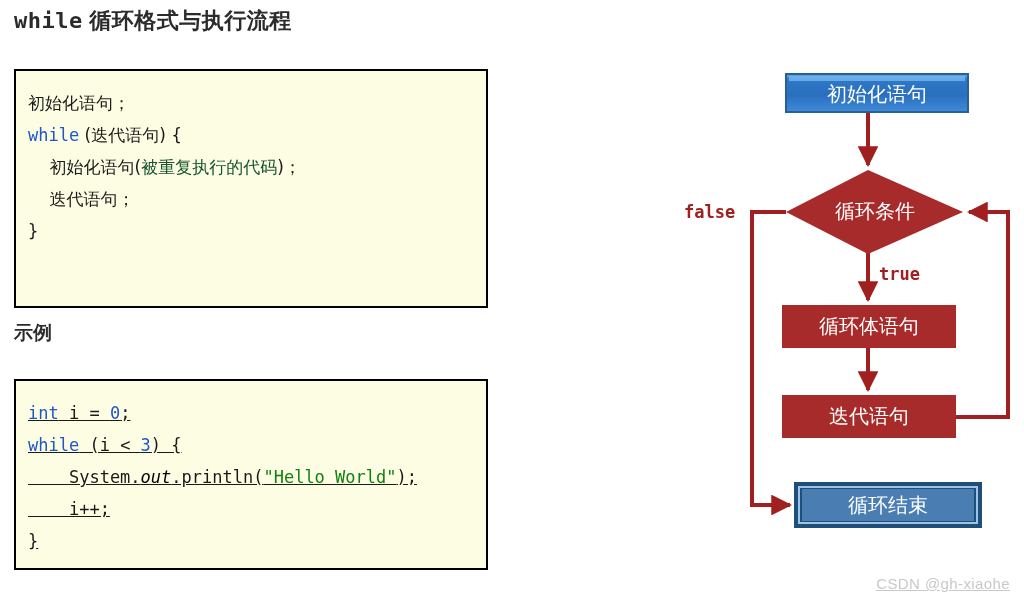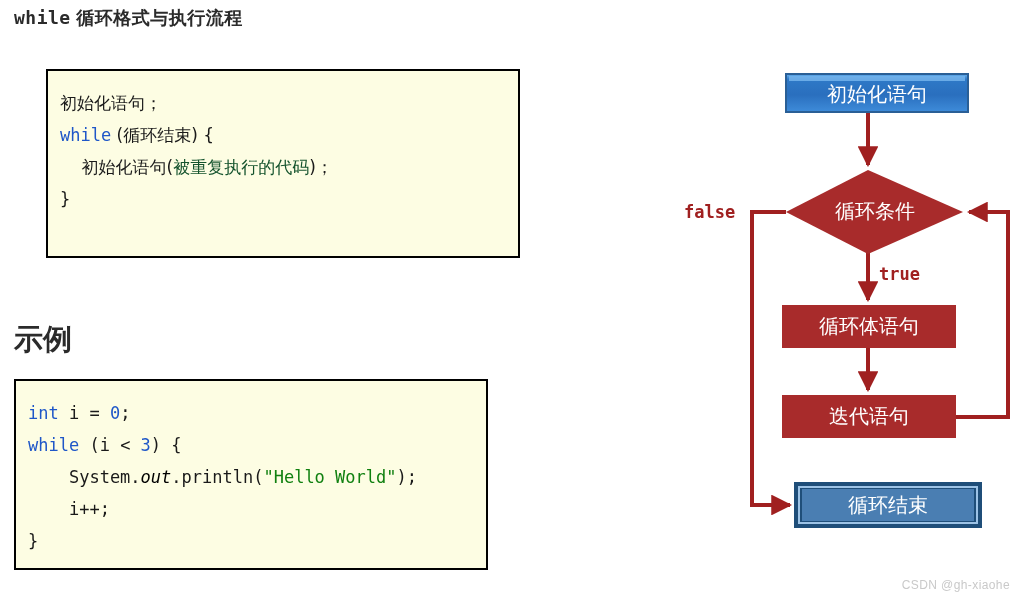--- a/index.html
+++ b/index.html
@@ -13,56 +13,56 @@
     position: relative;
     overflow: hidden;
     font-family: "Liberation Sans", "DejaVu Sans", sans-serif;
   }
 
   
   #page-title {
     position: absolute;
     left: 14px;
     top: 6px;
-    font-size: 18px;
+    font-size: 22px;
     font-weight: bold;
     color: #2b2b2b;
     letter-spacing: 0.5px;
     white-space: pre;
   }
   #page-title .mono {
     font-family: "DejaVu Sans Mono", "Liberation Mono", monospace;
     font-weight: bold;
   }
 
   #example-heading {
     position: absolute;
     left: 14px;
     top: 320px;
-    font-size: 29px;
+    font-size: 19px;
     font-weight: bold;
     color: #2b2b2b;
   }
 
   .code-box {
     position: absolute;
     left: 14px;
     background: #fdfde3;
     border: 2px solid #000000;
     box-sizing: border-box;
     width: 474px;
     padding: 16px 0 14px 12px;
     font-family: "DejaVu Sans Mono", "Liberation Mono", monospace;
     font-size: 17px;
     line-height: 32px;
     color: #1a1a1a;
     white-space: pre;
   }
-  #code-box-syntax { top: 69px; height: 189px; margin-left: 32px; }
-  #code-box-example { top: 379px; height: 191px; }
+  #code-box-syntax { top: 69px; height: 239px; }
+  #code-box-example { top: 379px; height: 191px; text-decoration: underline; }
 
   .kw   { color: #1f57c8; }        
   .num  { color: #1f57c8; }        
   .str  { color: #108010; }        
   .fld  { color: #000000; font-style: italic; }  
   .hl   { color: #14532d; }        
   .cjk  { font-family: "DejaVu Sans", "Liberation Sans", sans-serif; }
 
   
   #flowchart {
@@ -86,31 +86,32 @@
     font-size: 17px;
     font-weight: bold;
     fill: #A02020;
   }
 
   
   #watermark {
     position: absolute;
     right: 14px;
     bottom: 6px;
-    font-size: 12px;
+    font-size: 15px;
     color: #c9c9c9;
     letter-spacing: 0.4px;
+    text-decoration: underline;
   }
 </style>
 </head>
 <body>
 
 <div id="page-title"><span class="mono">while</span><span> 循环格式与执行流程</span></div>
 
-<div class="code-box" id="code-box-syntax"><div><span class="cjk">初始化语句；</span></div><div><span class="kw">while</span><span class="cjk"> (循环结束) {</span></div><div><span class="cjk">    初始化语句(</span><span class="hl">被重复执行的代码</span><span class="cjk">)；</span></div><div><span>}</span></div></div>
+<div class="code-box" id="code-box-syntax"><div><span class="cjk">初始化语句；</span></div><div><span class="kw">while</span><span class="cjk"> (迭代语句) {</span></div><div><span class="cjk">    初始化语句(</span><span class="hl">被重复执行的代码</span><span class="cjk">)；</span></div><div><span class="cjk">    迭代语句；</span></div><div><span>}</span></div></div>
 
 <div id="example-heading">示例</div>
 
 <div class="code-box" id="code-box-example"><div><span class="kw">int</span><span> i = </span><span class="num">0</span><span>;</span></div><div><span class="kw">while</span><span> (i &lt; </span><span class="num">3</span><span>) {</span></div><div><span>    System.</span><span class="fld">out</span><span>.println(</span><span class="str">"Hello World"</span><span>);</span></div><div><span>    i++;</span></div><div><span>}</span></div></div>
 
 <div id="flowchart">
   <svg id="flow-svg" width="364" height="598" viewBox="0 0 364 598" xmlns="http://www.w3.org/2000/svg">
     <defs>
       <linearGradient id="startGrad" x1="0" y1="0" x2="0" y2="1">
         <stop offset="0%" stop-color="#5FA7E8"></stop>

